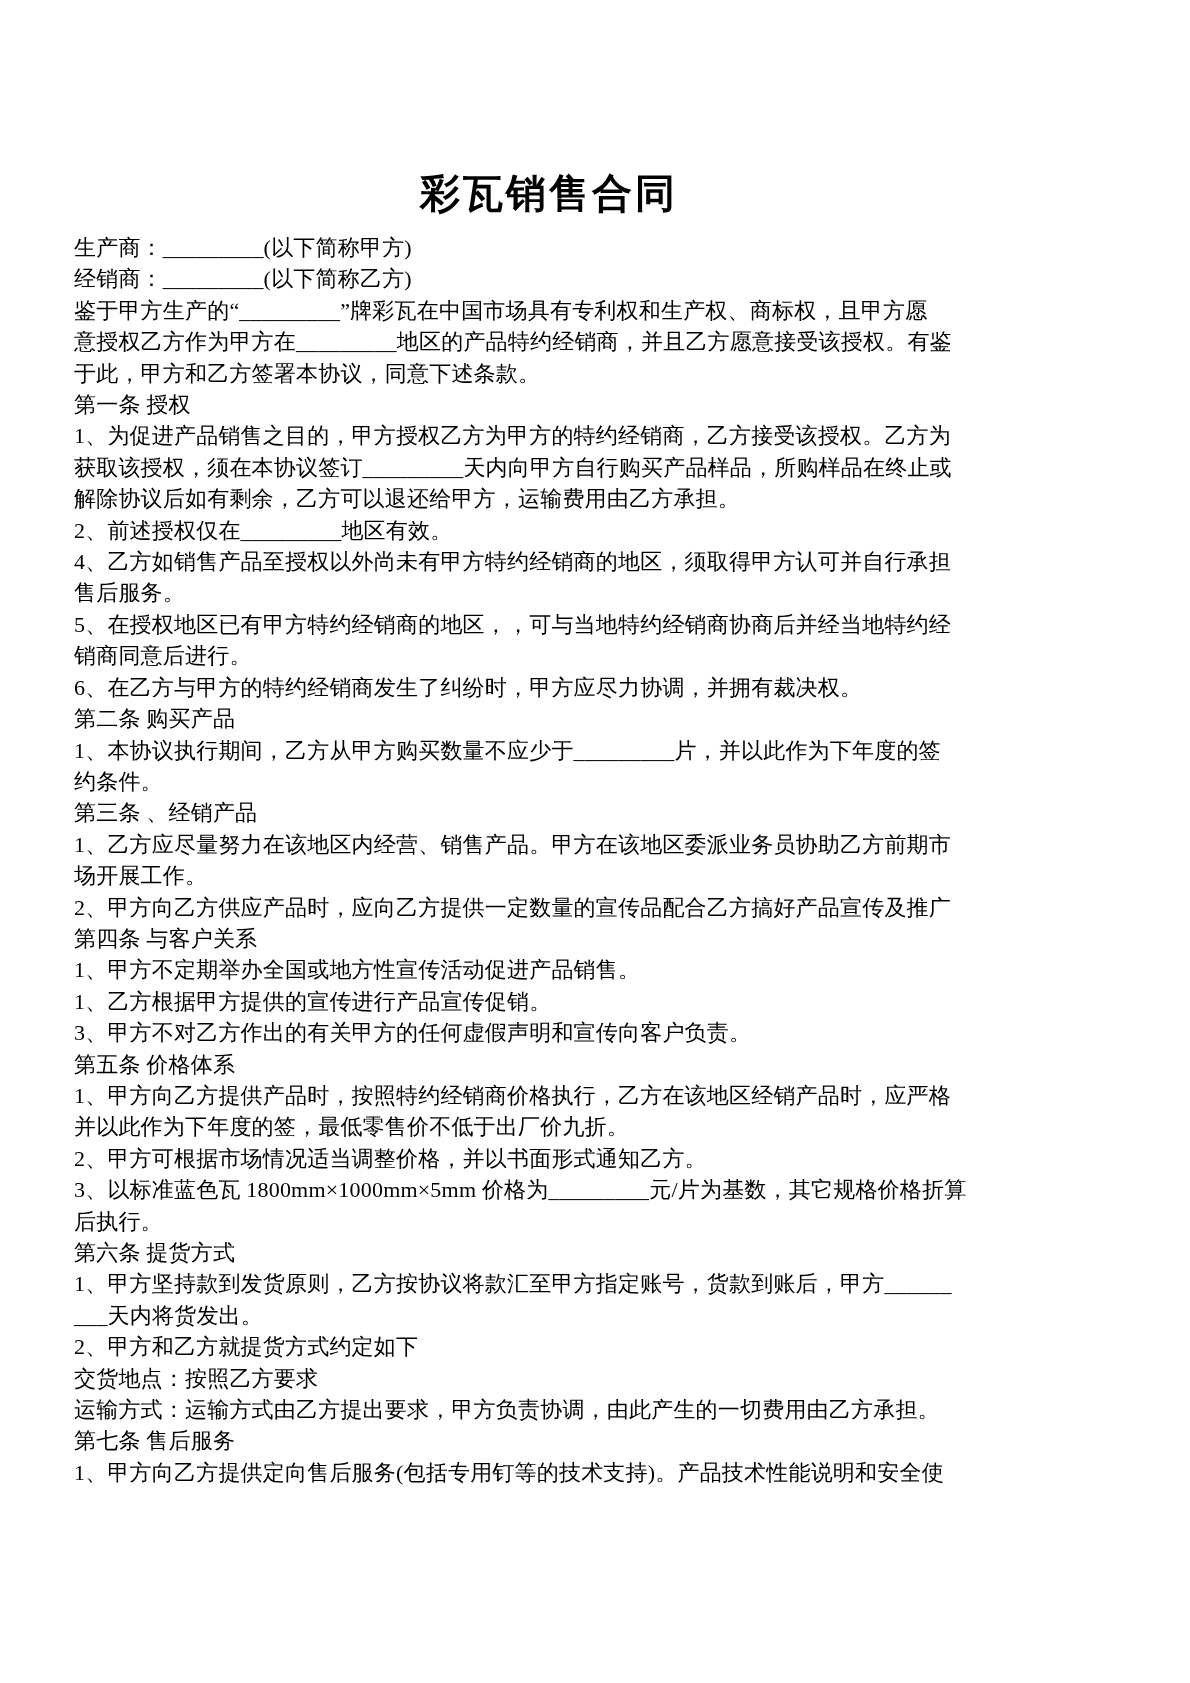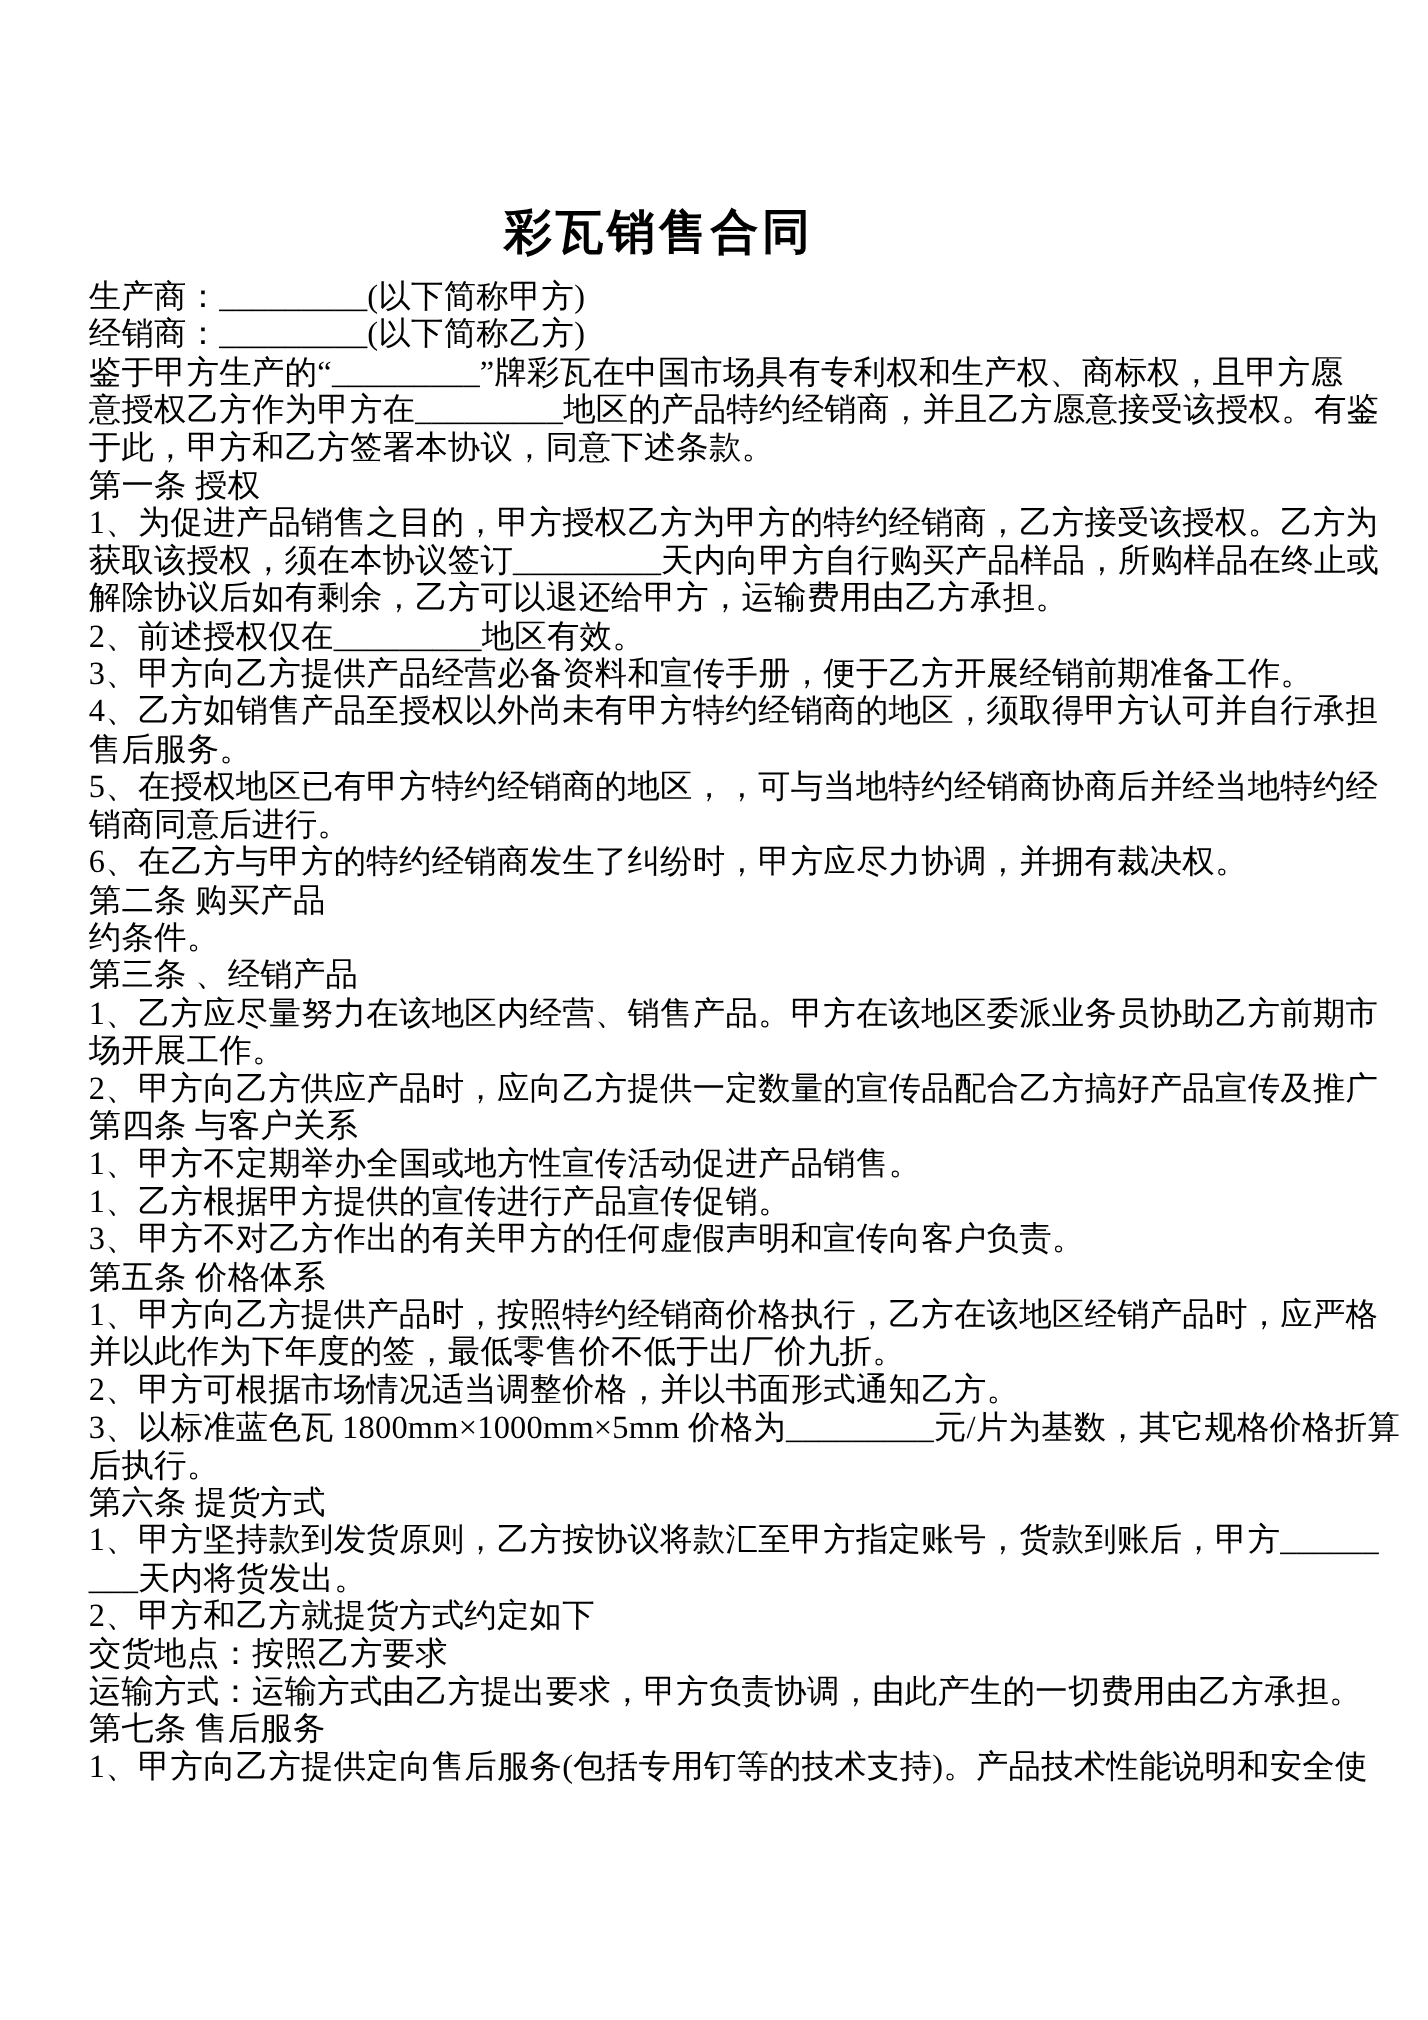--- a/index.html
+++ b/index.html
@@ -25,21 +25,21 @@
     line-height: 48px;
     font-weight: bold;
     text-align: center;
     letter-spacing: 3px;
     white-space: nowrap;
   }
   .doc-body {
     width: 854px;
   }
   .doc-line {
-    font-size: 27px;
+    font-size: 22px;
     line-height: 31.4px;
     letter-spacing: 0.2px;
     white-space: nowrap;
     text-align: left;
   }
 </style>
 </head>
 <body>
 
 <div class="page">
@@ -48,27 +48,27 @@
       <div class="doc-line">生产商：_________(以下简称甲方)</div>
       <div class="doc-line">经销商：_________(以下简称乙方)</div>
       <div class="doc-line">鉴于甲方生产的“_________”牌彩瓦在中国市场具有专利权和生产权、商标权，且甲方愿</div>
       <div class="doc-line">意授权乙方作为甲方在_________地区的产品特约经销商，并且乙方愿意接受该授权。有鉴</div>
       <div class="doc-line">于此，甲方和乙方签署本协议，同意下述条款。</div>
       <div class="doc-line">第一条 授权</div>
       <div class="doc-line">1、为促进产品销售之目的，甲方授权乙方为甲方的特约经销商，乙方接受该授权。乙方为</div>
       <div class="doc-line">获取该授权，须在本协议签订_________天内向甲方自行购买产品样品，所购样品在终止或</div>
       <div class="doc-line">解除协议后如有剩余，乙方可以退还给甲方，运输费用由乙方承担。</div>
       <div class="doc-line">2、前述授权仅在_________地区有效。</div>
-      <div class="doc-line">3、甲方向乙方提供产品经营必备资料和宣传手册，便于乙方开展经销前期准备工作。</div>
       <div class="doc-line">4、乙方如销售产品至授权以外尚未有甲方特约经销商的地区，须取得甲方认可并自行承担</div>
       <div class="doc-line">售后服务。</div>
       <div class="doc-line">5、在授权地区已有甲方特约经销商的地区，，可与当地特约经销商协商后并经当地特约经</div>
       <div class="doc-line">销商同意后进行。</div>
       <div class="doc-line">6、在乙方与甲方的特约经销商发生了纠纷时，甲方应尽力协调，并拥有裁决权。</div>
       <div class="doc-line">第二条 购买产品</div>
+      <div class="doc-line">1、本协议执行期间，乙方从甲方购买数量不应少于_________片，并以此作为下年度的签</div>
       <div class="doc-line">约条件。</div>
       <div class="doc-line">第三条 、经销产品</div>
       <div class="doc-line">1、乙方应尽量努力在该地区内经营、销售产品。甲方在该地区委派业务员协助乙方前期市</div>
       <div class="doc-line">场开展工作。</div>
       <div class="doc-line">2、甲方向乙方供应产品时，应向乙方提供一定数量的宣传品配合乙方搞好产品宣传及推广</div>
       <div class="doc-line">第四条 与客户关系</div>
       <div class="doc-line">1、甲方不定期举办全国或地方性宣传活动促进产品销售。</div>
       <div class="doc-line">1、乙方根据甲方提供的宣传进行产品宣传促销。</div>
       <div class="doc-line">3、甲方不对乙方作出的有关甲方的任何虚假声明和宣传向客户负责。</div>
       <div class="doc-line">第五条 价格体系</div>

